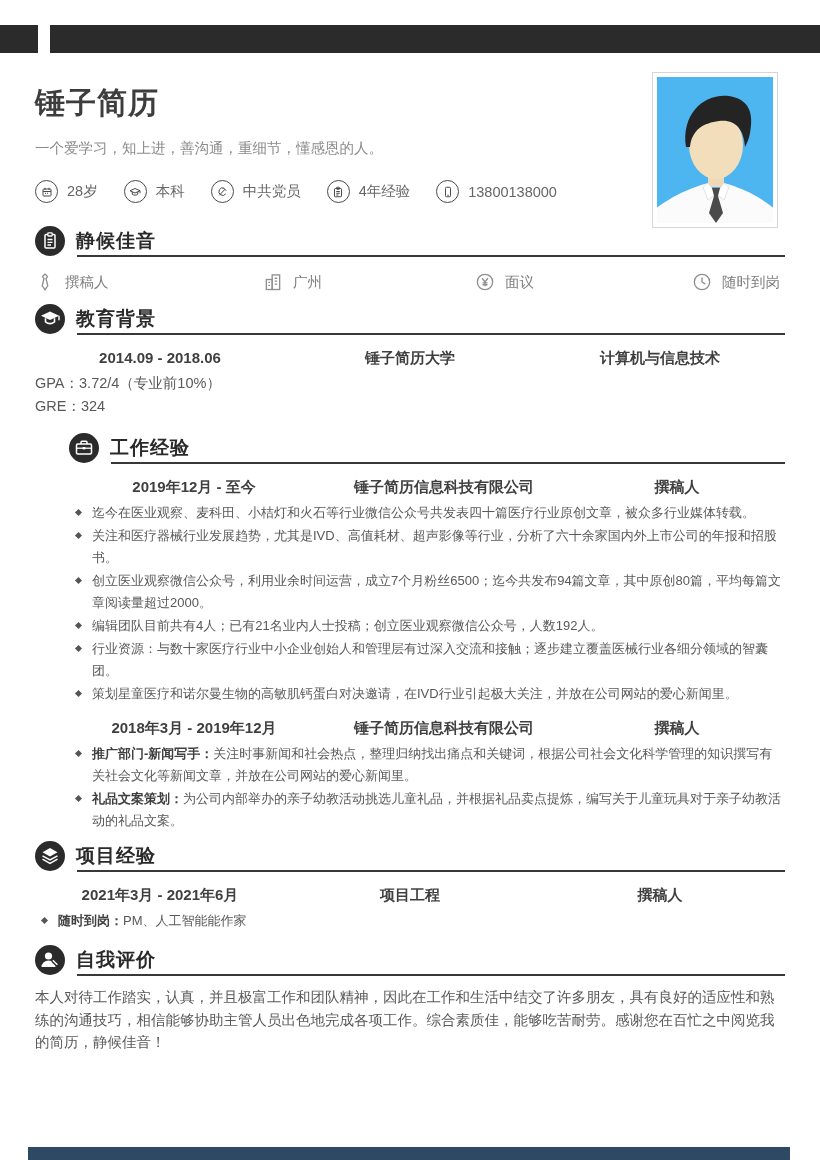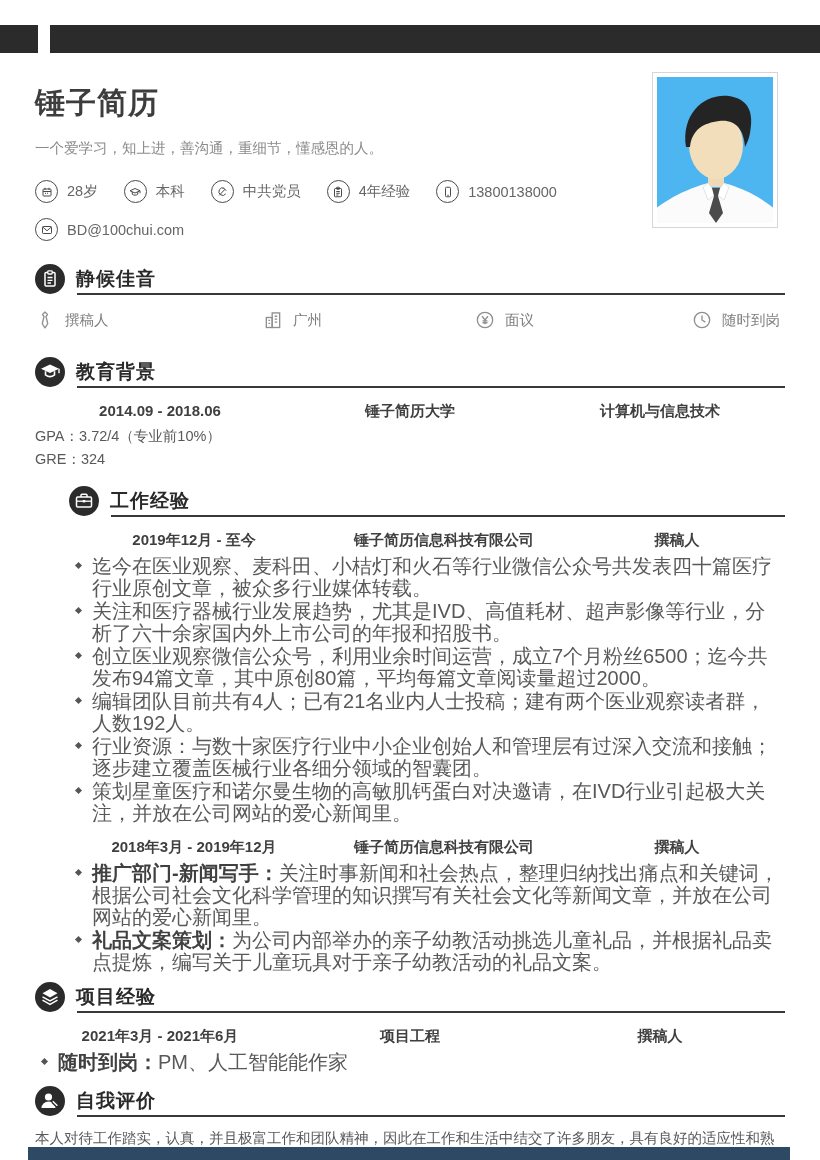--- a/index.html
+++ b/index.html
@@ -30,28 +30,28 @@
   .sec-title{font-size:19px;font-weight:bold;color:#2a2a2a;letter-spacing:1px;}
   
   .intent-row{margin-top:15px;display:grid;grid-template-columns:228px 212px 217px 1fr;}
   .intent-item{display:flex;align-items:center;color:#7d7d7d;font-size:14.5px;}
   .intent-item svg{width:20px;height:20px;margin-right:10px;color:#8f8f8f;flex:0 0 auto;}
   
   .row3{margin-top:12px;display:grid;grid-template-columns:250px 250px 1fr;
         font-size:15px;font-weight:bold;color:#3f3f3f;line-height:21px;text-align:center;}
   .detail-line{margin-top:4px;font-size:14.5px;line-height:23px;color:#595959;}
   ul.bullets{list-style:none;margin:5px 0 0;padding:0;}
-  ul.bullets li{position:relative;padding-left:23px;font-size:20px;line-height:22px;
+  ul.bullets li{position:relative;padding-left:23px;font-size:13px;line-height:22px;
         color:#595959;margin-bottom:1px;}
   ul.bullets li::before{content:"";position:absolute;left:7px;top:8px;width:5px;height:5px;
         background:#555;transform:rotate(45deg);}
   ul.bullets b{color:#404040;}
   .job + .job{margin-top:10px;}
   .sec-work{margin-top:14px;margin-left:34px;}
-  .sec-edu{margin-top:26px;}
+  .sec-edu{margin-top:11px;}
   .sec-project{margin-top:8px;}
   .sec-self{margin-top:12px;}
   .self-text{margin-top:10px;font-size:14.5px;line-height:22.5px;color:#595959;}
 </style>
 </head>
 <body>
 
 <div class="page">
 
   <div class="top-bar-block"></div>
@@ -125,31 +125,20 @@
         <span class="cicon">
           <svg viewBox="0 0 24 24" fill="none" stroke="currentColor" stroke-width="2">
             <rect x="7" y="2.5" width="10" height="19" rx="2"></rect>
               <path d="M10.5 18.5 h3"></path>
           </svg>
         </span>
         <span>13800138000</span>
       </span>
     </div>
 
-    <div class="info-row">
-      <span class="info-item">
-        <span class="cicon">
-          <svg viewBox="0 0 24 24" fill="none" stroke="currentColor" stroke-width="2">
-            <rect x="3" y="5" width="18" height="14" rx="1.5"></rect>
-              <path d="M4 6.5 L12 13.5 L20 6.5"></path>
-          </svg>
-        </span>
-        <span>BD@100chui.com</span>
-      </span>
-    </div>
 
     <div class="section sec-intent">
       <div class="sec-head">
         <svg class="sec-icon" viewBox="0 0 30 30">
           <circle cx="15" cy="15" r="15" fill="#2b2b2b"></circle>
           <rect x="10" y="8.5" width="10" height="13.5" rx="1" fill="none" stroke="#fff" stroke-width="1.5"></rect>
           <rect x="12.8" y="6.8" width="4.4" height="3.2" rx="0.8" fill="#2b2b2b" stroke="#fff" stroke-width="1.3"></rect>
           <path d="M12.5 13.5 H17.5 M12.5 16.3 H17.5 M12.5 19 H16" stroke="#fff" stroke-width="1.3"></path>
         </svg>
         <span class="sec-title">静候佳音</span>
@@ -220,21 +209,21 @@
       <div class="job">
         <div class="row3">
           <span>2019年12月 - 至今</span>
           <span>锤子简历信息科技有限公司</span>
           <span>撰稿人</span>
         </div>
         <ul class="bullets">
           <li>迄今在医业观察、麦科田、小桔灯和火石等行业微信公众号共发表四十篇医疗行业原创文章，被众多行业媒体转载。</li>
           <li>关注和医疗器械行业发展趋势，尤其是IVD、高值耗材、超声影像等行业，分析了六十余家国内外上市公司的年报和招股书。</li>
           <li>创立医业观察微信公众号，利用业余时间运营，成立7个月粉丝6500；迄今共发布94篇文章，其中原创80篇，平均每篇文章阅读量超过2000。</li>
-          <li>编辑团队目前共有4人；已有21名业内人士投稿；建有两个医业观察读者群，人数192人。</li>
+          <li>编辑团队目前共有4人；已有21名业内人士投稿；创立医业观察微信公众号，人数192人。</li>
           <li>行业资源：与数十家医疗行业中小企业创始人和管理层有过深入交流和接触；逐步建立覆盖医械行业各细分领域的智囊团。</li>
           <li>策划星童医疗和诺尔曼生物的高敏肌钙蛋白对决邀请，在IVD行业引起极大关注，并放在公司网站的爱心新闻里。</li>
         </ul>
       </div>
 
       <div class="job">
         <div class="row3">
           <span>2018年3月 - 2019年12月</span>
           <span>锤子简历信息科技有限公司</span>
           <span>撰稿人</span>

